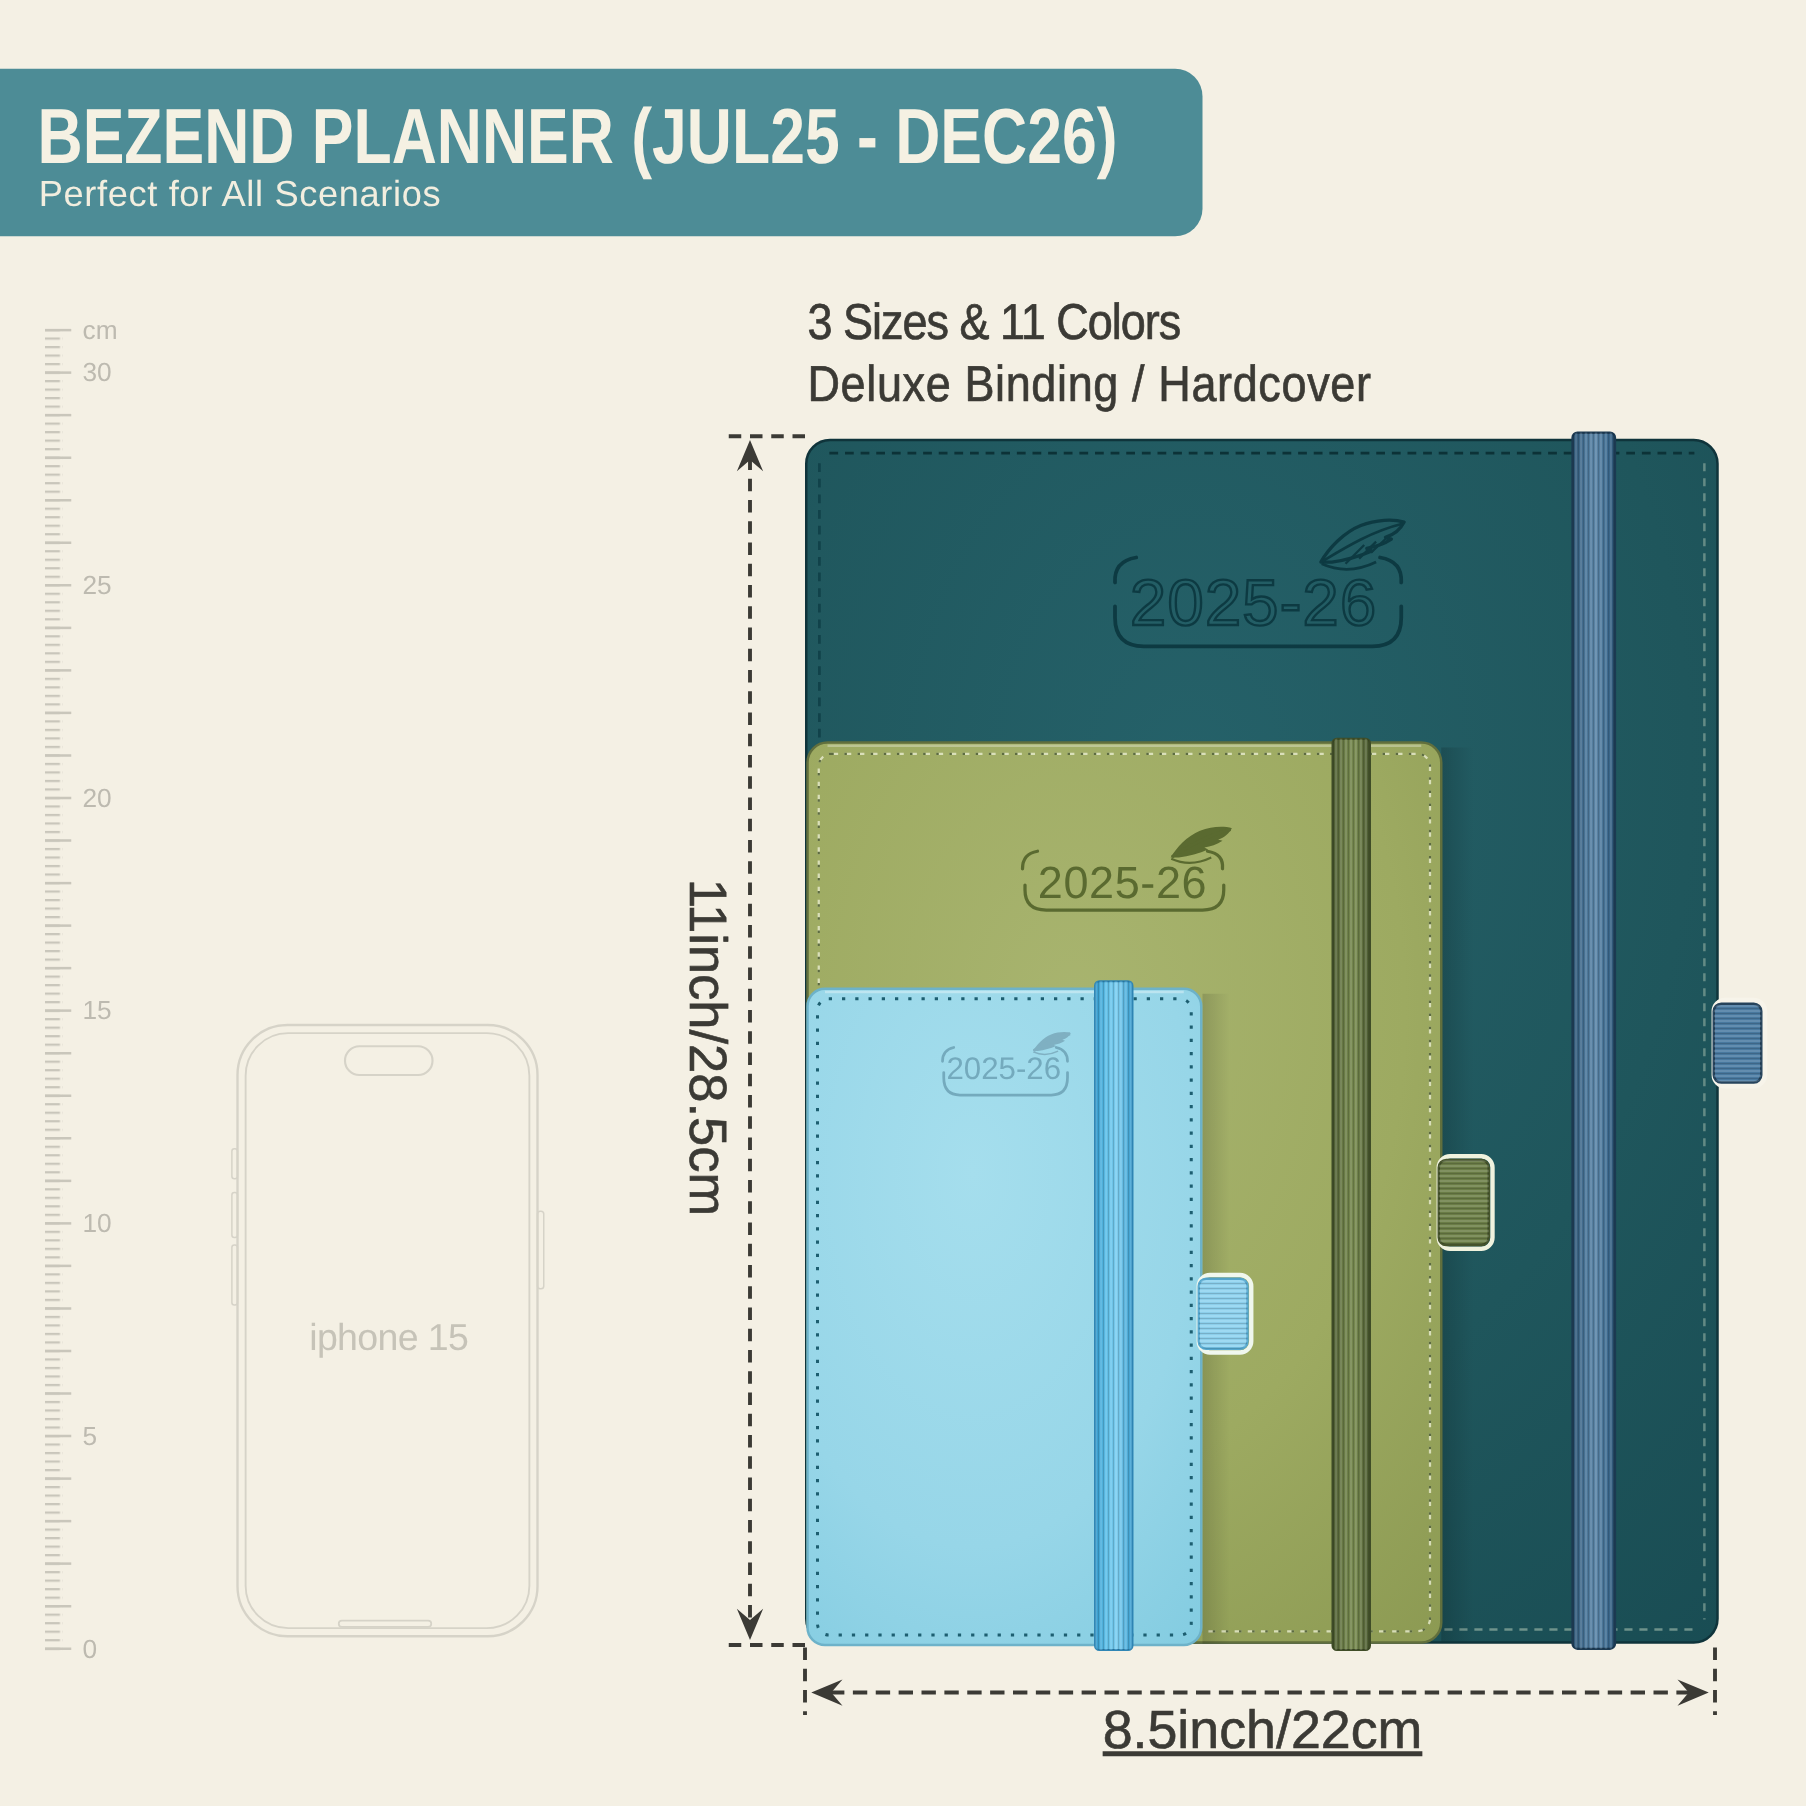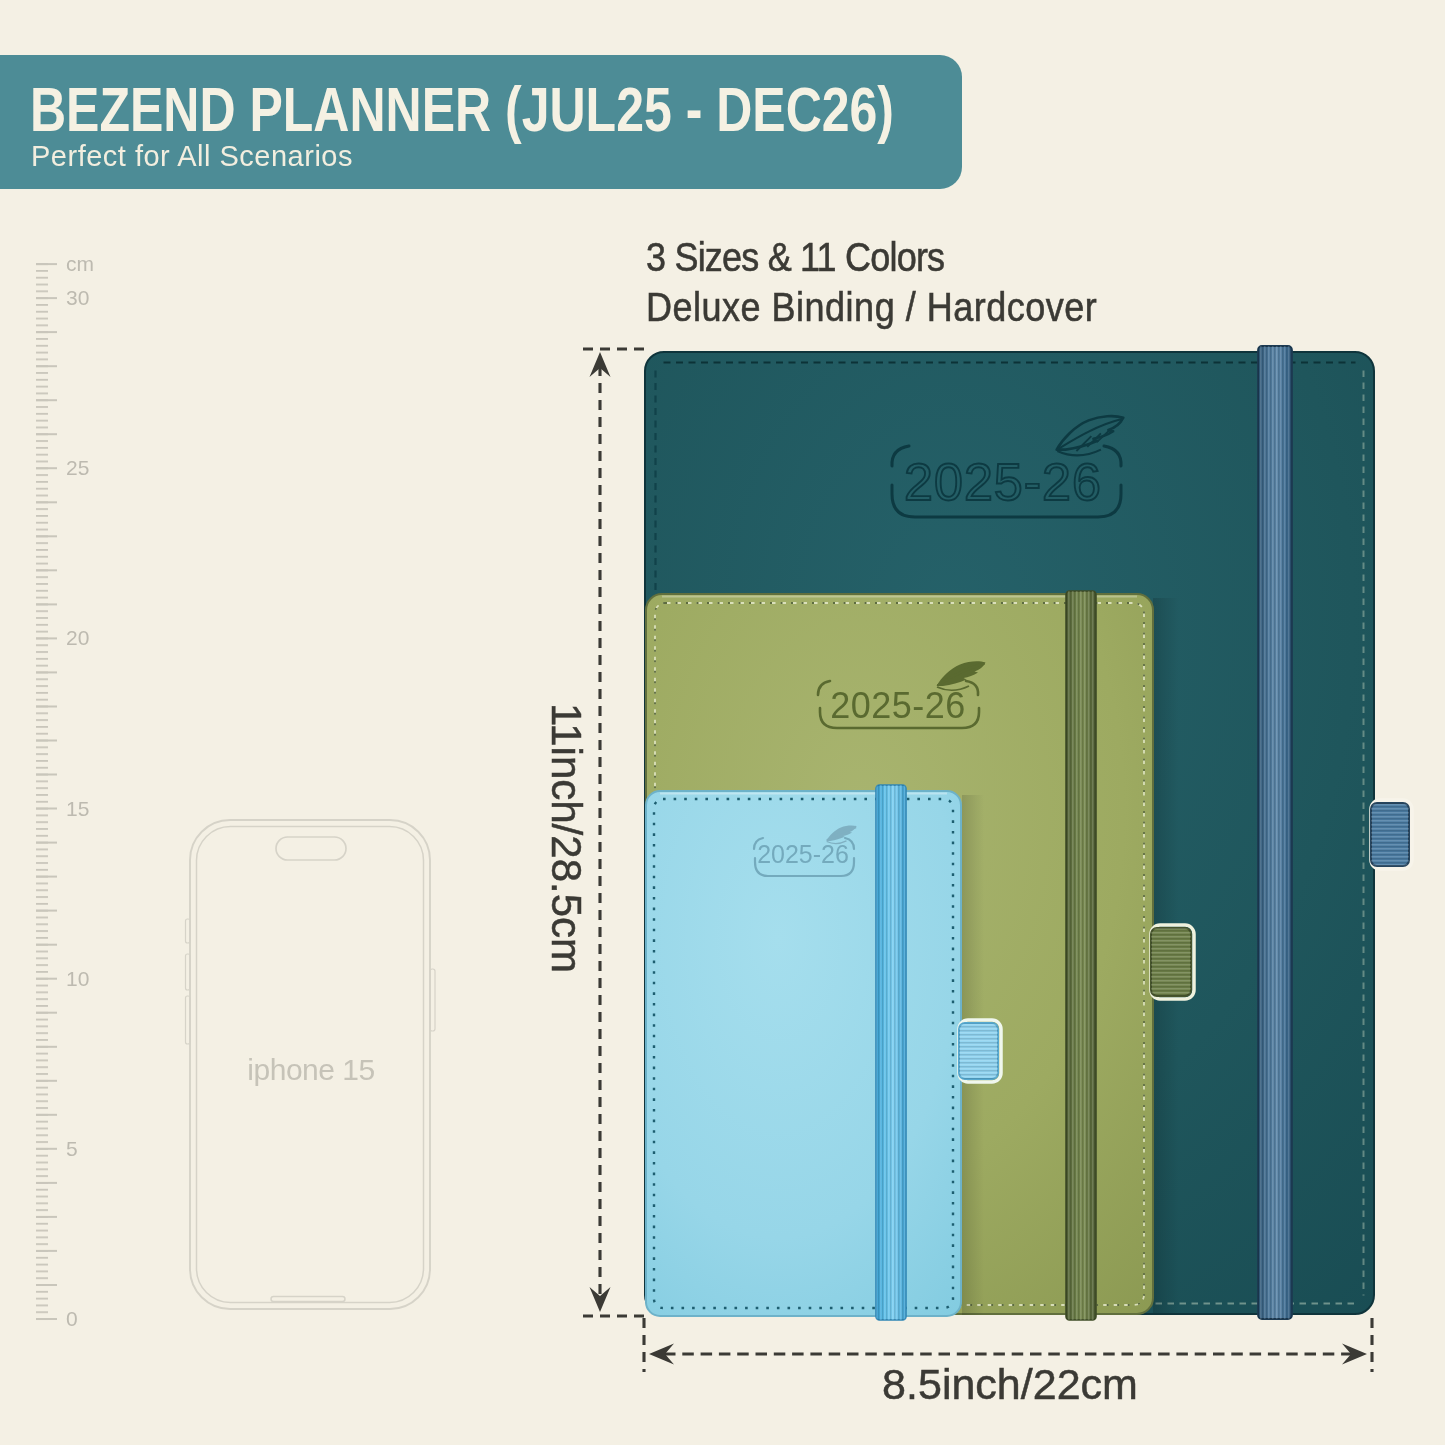--- a/index.html
+++ b/index.html
@@ -7,21 +7,21 @@
  .abs{position:absolute;}
  #banner{left:0;top:55px;width:962px;height:134px;background:#4d8c96;border-radius:0 22px 22px 0;}
  #title{left:30px;top:73px;font-size:50px;font-weight:bold;color:#f5f1e3;letter-spacing:0px;
         transform:scaleY(1.25);transform-origin:left top;white-space:nowrap;}
  #subtitle{left:31px;top:140px;font-size:29px;color:#f2eedf;letter-spacing:0.5px;}
  #feat1{left:646px;top:234px;font-size:36px;color:#3b3a35;letter-spacing:-0.8px;-webkit-text-stroke:0.5px #3b3a35;transform:scaleY(1.12);transform-origin:left top;}
  #feat2{left:646px;top:284px;font-size:36px;color:#3b3a35;letter-spacing:0.5px;-webkit-text-stroke:0.5px #3b3a35;transform:scaleY(1.12);transform-origin:left top;}
  #vlabel{left:566px;top:838px;font-size:42px;-webkit-text-stroke:0.5px #3b3a35;color:#3b3a35;white-space:nowrap;
          transform:translate(-50%,-50%) rotate(90deg);}
  #hlabel{left:1010px;top:1360px;font-size:43px;-webkit-text-stroke:0.5px #3b3a35;color:#3b3a35;white-space:nowrap;
-         transform:translateX(-50%);}
+         transform:translateX(-50%);text-decoration:underline;}
 </style></head>
 <body>
 <svg class="abs" style="left:0;top:0" width="1445" height="1445" viewBox="0 0 1445 1445">
 <defs>
       <pattern id="tk" x="36" y="263.17" width="14" height="6.8060" patternUnits="userSpaceOnUse">
         <line x1="0" y1="0.9" x2="12" y2="0.9" stroke="#c9c6bb" stroke-width="1.8"></line>
       </pattern>
     </defs>
 <rect x="36.0" y="262.06999999999994" width="14" height="1058.9" fill="url(#tk)"></rect>
 <line x1="36.0" y1="1319.0" x2="57.0" y2="1319.0" stroke="#c9c6bb" stroke-width="2"></line>

